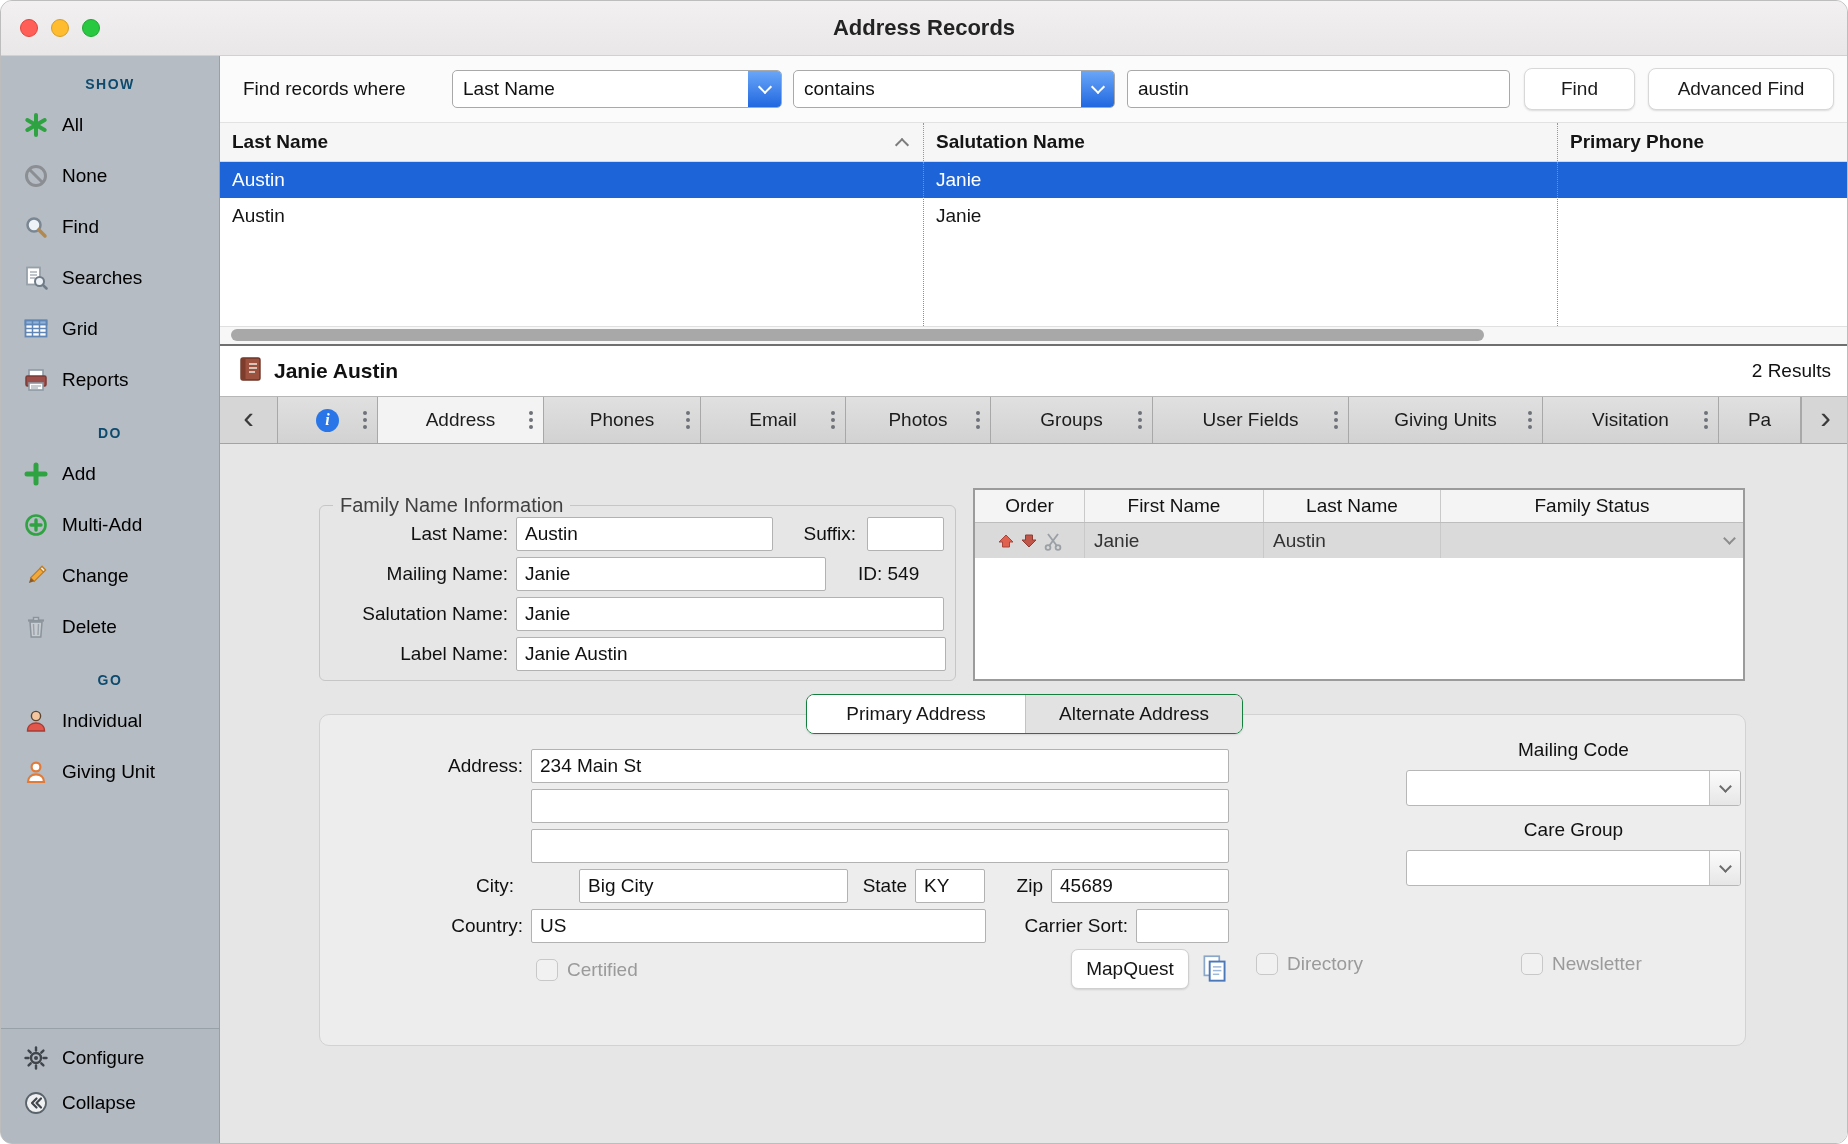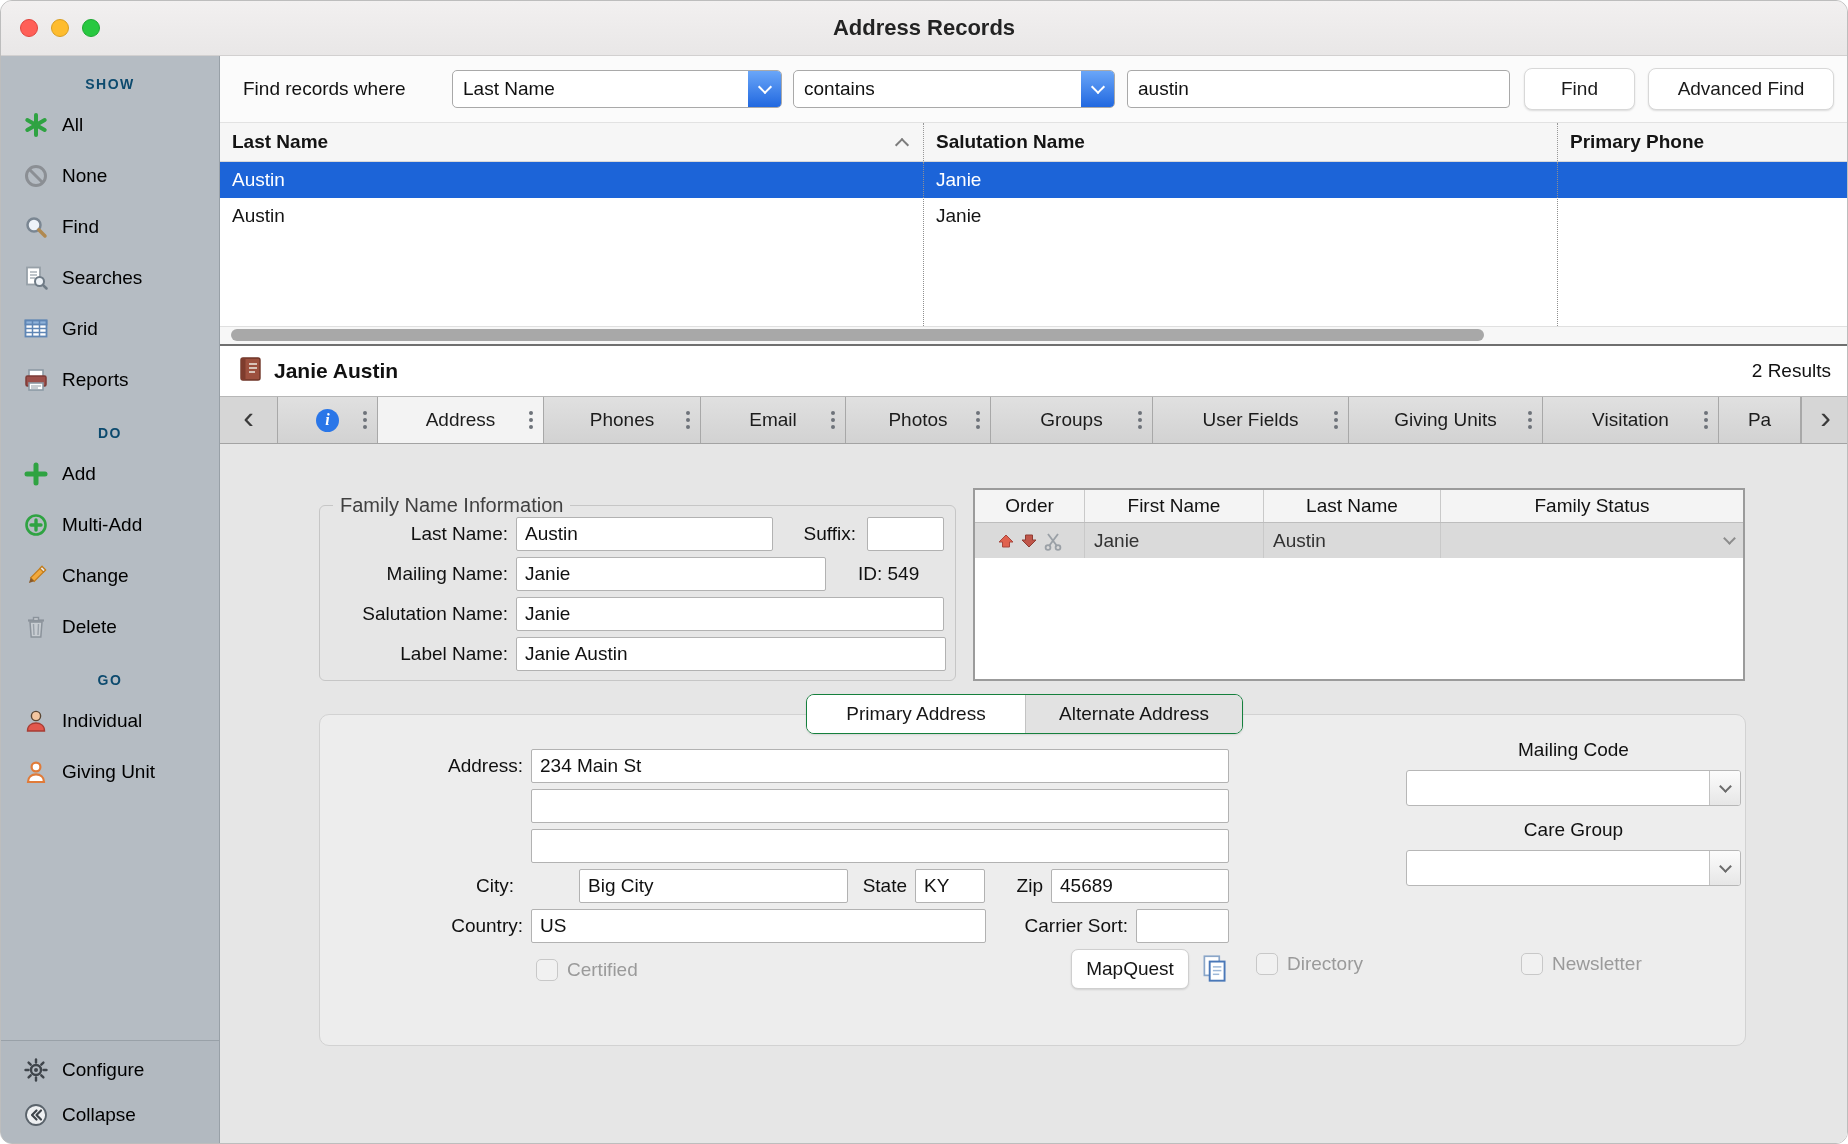--- a/index.html
+++ b/index.html
@@ -15,21 +15,21 @@
   .light.green{background:#28c840;border:1px solid #1ea832}
   .win-title{position:absolute;left:0;right:0;text-align:center;font-size:22px;font-weight:bold;color:#232323}
 
   .body-row{display:flex;height:1089px}
 
   
   .sidebar{width:219px;background:#b5bcc3;border-right:1px solid #98a0a7;position:relative;flex:none}
   .sb-header{margin-top:13px;height:30px;line-height:30px;text-align:center;font-size:14px;font-weight:bold;letter-spacing:1.5px;color:#0c4a6e}
   .sb-item{height:51px;display:flex;align-items:center;padding-left:21px;gap:13px;font-size:19px;color:#000000;cursor:default}
   .sb-icon{width:27px;display:flex;justify-content:center;align-items:center}
-  .sb-footer{position:absolute;bottom:0;left:0;right:0;border-top:1px solid #99a1a8;padding:6px 0 8px;background:#b2b9c0}
+  .sb-footer{position:absolute;bottom:0;left:0;right:0;border-top:1px solid #99a1a8;padding:6px 0 20px;background:#b2b9c0}
   .sb-footer .sb-item{height:45px}
 
   
   .main{flex:1;display:flex;flex-direction:column;background:#ffffff;min-width:0}
 
   
   .find-section{height:67px;display:flex;align-items:center;padding-left:23px;background:#fbfbfb;border-bottom:1px solid #e2e2e2}
   .fr-label{width:209px;font-size:19px;color:#111}
   .popup{display:flex;height:38px;background:#fff;border:1px solid #a9a9a9;border-radius:5px;overflow:hidden;flex:none}
   .popup-val{flex:1;line-height:36px;padding-left:10px;font-size:19px;color:#111;white-space:nowrap;overflow:hidden}

